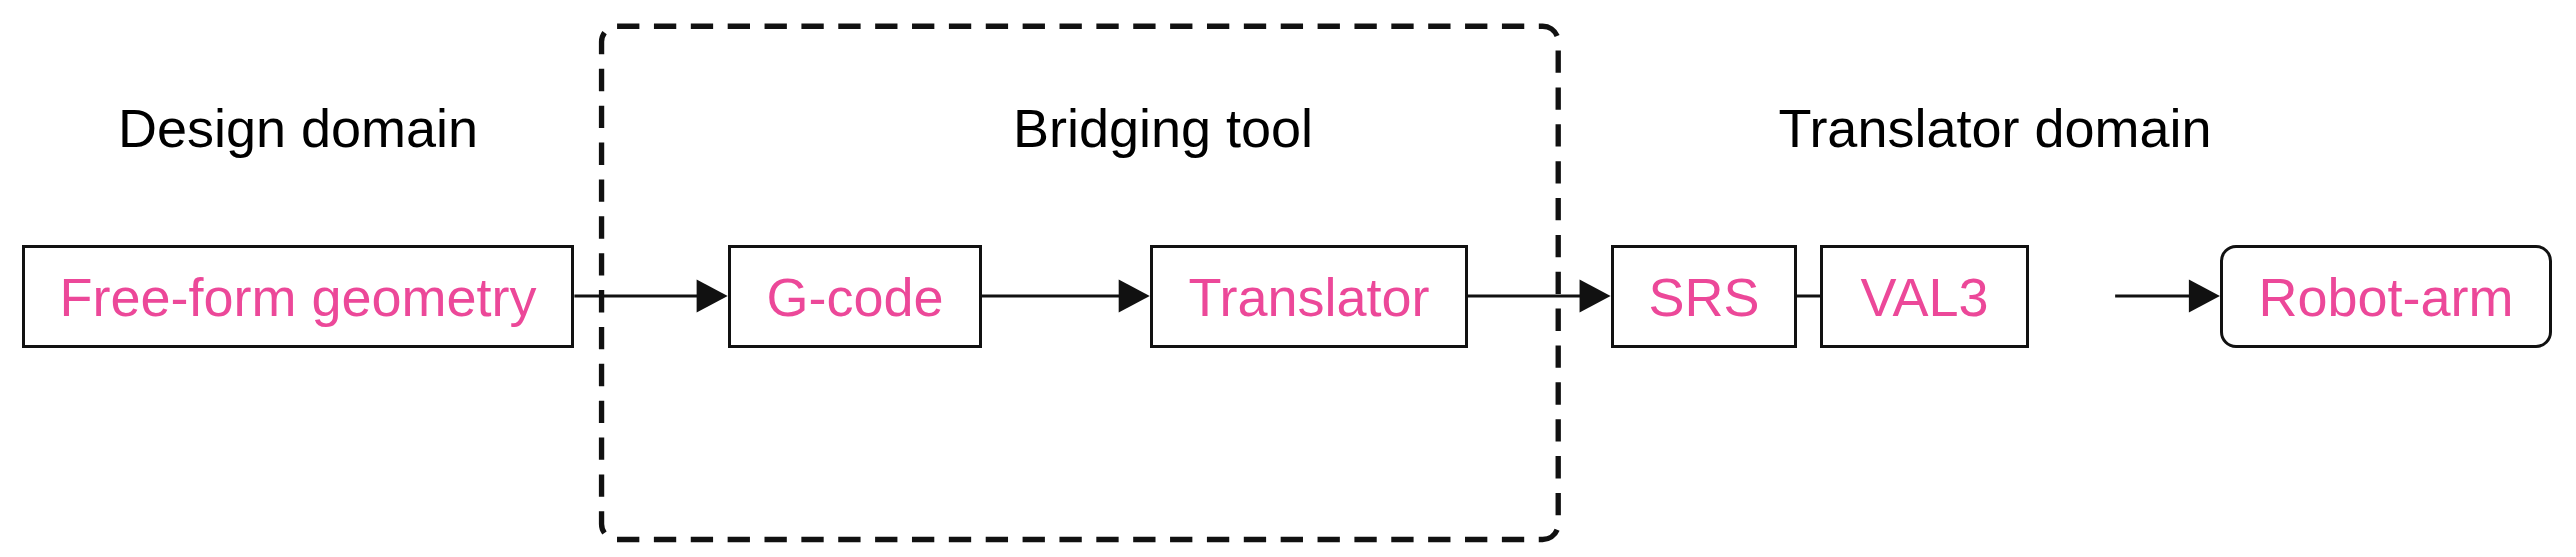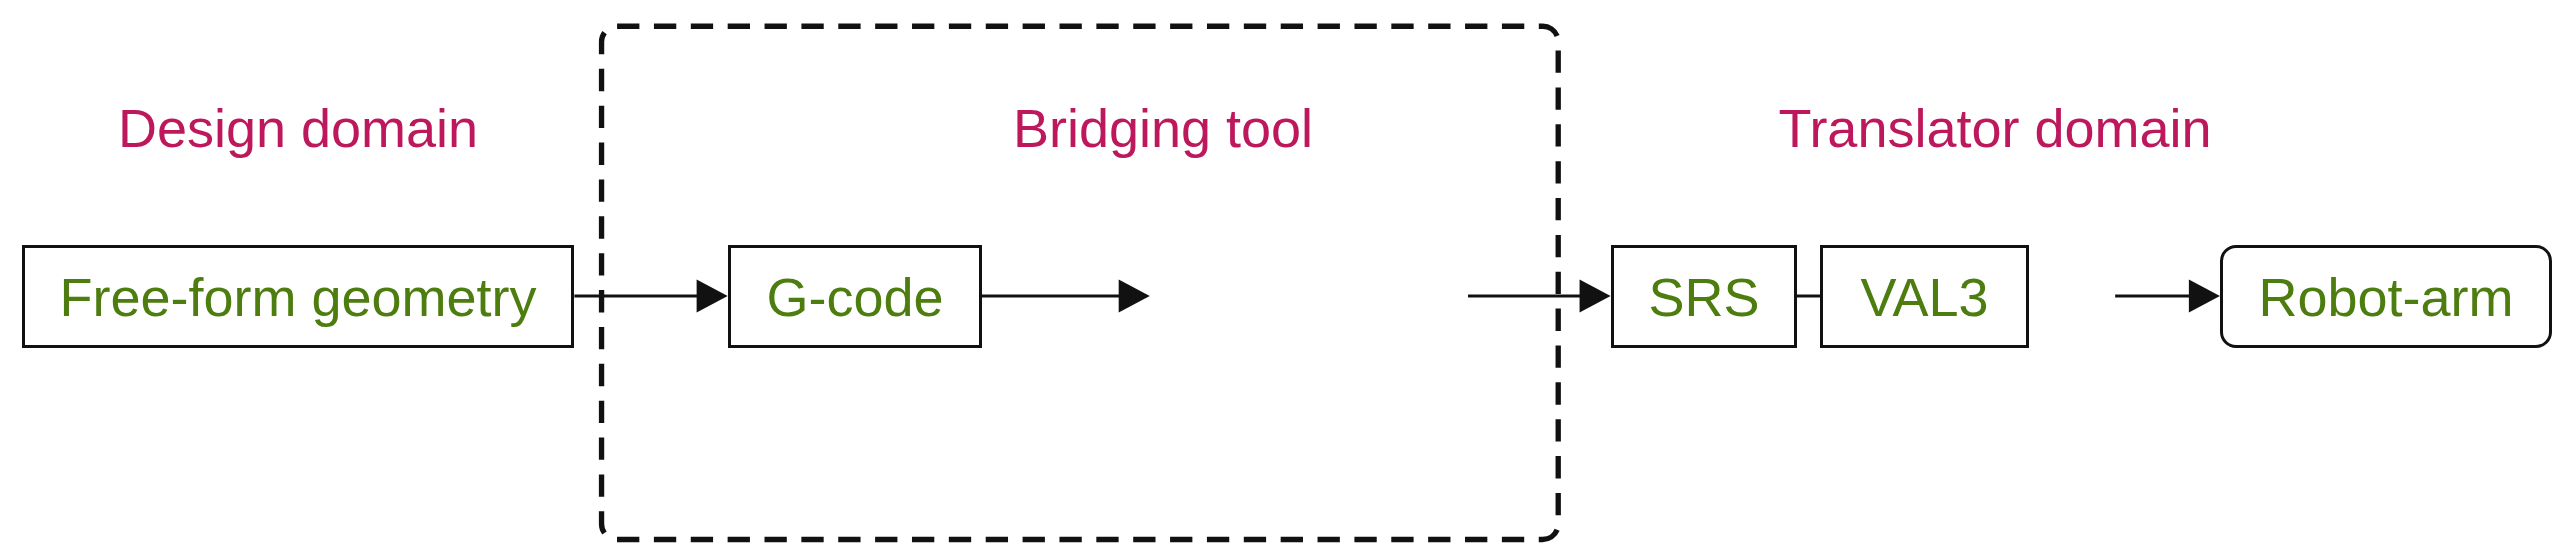--- a/index.html
+++ b/index.html
@@ -21,38 +21,38 @@
     top: 0;
     width: 2576px;
     height: 558px;
   }
   .group-label {
     position: absolute;
     top: 101px;
     transform: translateX(-50%);
     font-size: 54px;
     line-height: 1;
-    color: #be185d;
+    color: #000000;
     white-space: nowrap;
   }
   .lbl-design      { left: 298px;  }
   .lbl-bridging    { left: 1127px; margin-left: 36px; }
   .lbl-fabrication { left: 1995px; }
   .node {
     position: absolute;
     top: 245px;
     height: 103px;
     box-sizing: border-box;
     border: 3.9px solid #111111;
     background: #ffffff;
     display: flex;
     align-items: center;
     justify-content: center;
     font-size: 54px;
-    color: #4d7c0f;
+    color: #ec4899;
     white-space: nowrap;
   }
   .node-ffg        { left: 22px;   width: 552px; }
   .node-gcode      { left: 728px;  width: 254px; }
   .node-translator { left: 1150px; width: 318px; }
   .node-srs        { left: 1611px; width: 186px; }
   .node-val3       { left: 1820px; width: 209px; }
   .node-robotarm   { left: 2220px; width: 332px; border-radius: 16px; }
 </style>
 </head>
@@ -93,20 +93,21 @@
   <div class="group-label lbl-design">Design domain</div>
 
   <div class="group-label lbl-bridging">Bridging tool</div>
 
   <div class="group-label lbl-fabrication">Translator domain</div>
 
   <div class="node node-ffg">Free-form geometry</div>
 
   <div class="node node-gcode">G-code</div>
 
+  <div class="node node-translator">Translator</div>
 
   <div class="node node-srs">SRS</div>
 
   <div class="node node-val3">VAL3</div>
 
   <div class="node node-robotarm">Robot-arm</div>
 
 </div>
 
 

